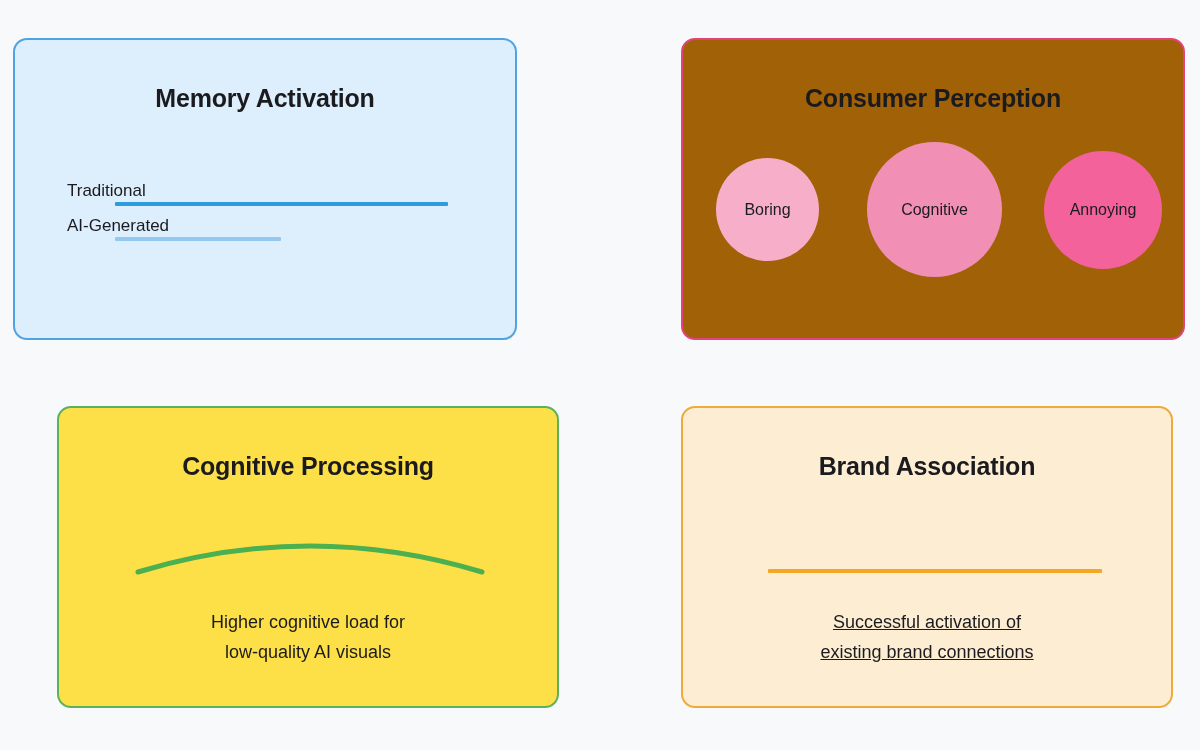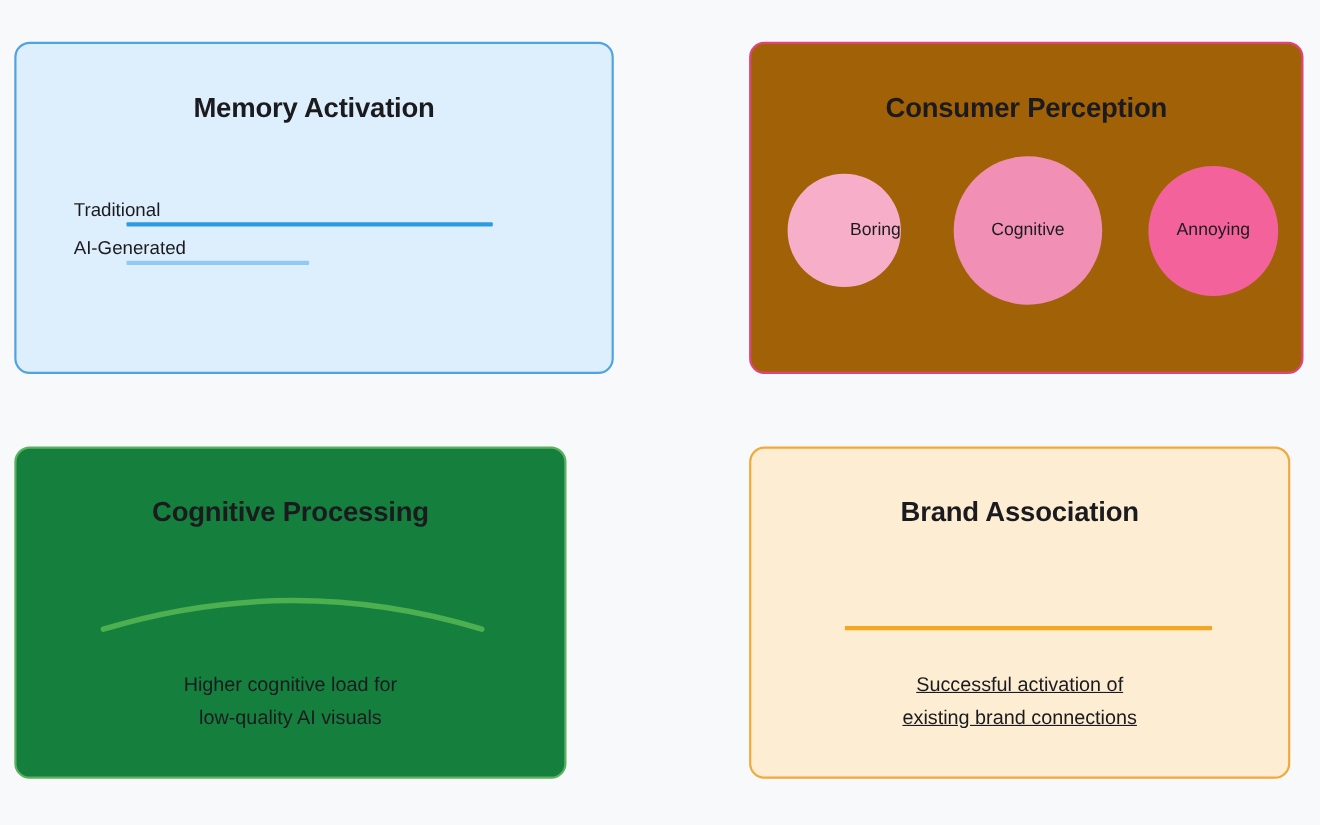--- a/index.html
+++ b/index.html
@@ -24,29 +24,29 @@
 
   .card {
     position: absolute;
     box-sizing: border-box;
     border-radius: 14px;
     border-width: 2px;
     border-style: solid;
   }
 
   
-  #card-memory        { left: 13px;  top: 38px;  width: 545px; height: 302px; }
+  #card-memory        { left: 13px;  top: 38px;  width: 504px; height: 302px; }
   #card-perception    { left: 681px; top: 38px;  width: 504px; height: 302px; }
   #card-cognitive     { left: 13px;  top: 406px; width: 502px; height: 302px; }
   #card-brand         { left: 681px; top: 406px; width: 492px; height: 302px; }
 
   
   .theme-blue   { background: #DDEEFC; border-color: #4FA3E3; }
   .theme-pink   { background: #a16207; border-color: #E0447B; }
-  .theme-green  { background: #15803d; border-color: #5CB15F; }
+  .theme-green  { background: #fde047; border-color: #5CB15F; margin-left: 44px; }
   .theme-orange { background: #FDEED3; border-color: #F0A93B; }
 
   .card-title {
     position: absolute;
     left: 0;
     right: 0;
     text-align: center;
     font-size: 25px;
     font-weight: bold;
     color: #1B1B1F;
@@ -102,21 +102,20 @@
     align-items: center;
     justify-content: center;
     color: #1B1B1F;
     font-size: 16px;
     white-space: nowrap;
   }
   #bubble-boring {
     left: 33px; top: 118px;
     width: 103px; height: 103px;
     background: #F7AFC9;
-    justify-content: flex-end;
   }
   #bubble-confusing {
     left: 184px; top: 102px;
     width: 135px; height: 135px;
     background: #F18FB5;
   }
   #bubble-annoying {
     left: 361px; top: 111px;
     width: 118px; height: 118px;
     background: #F4629B;

